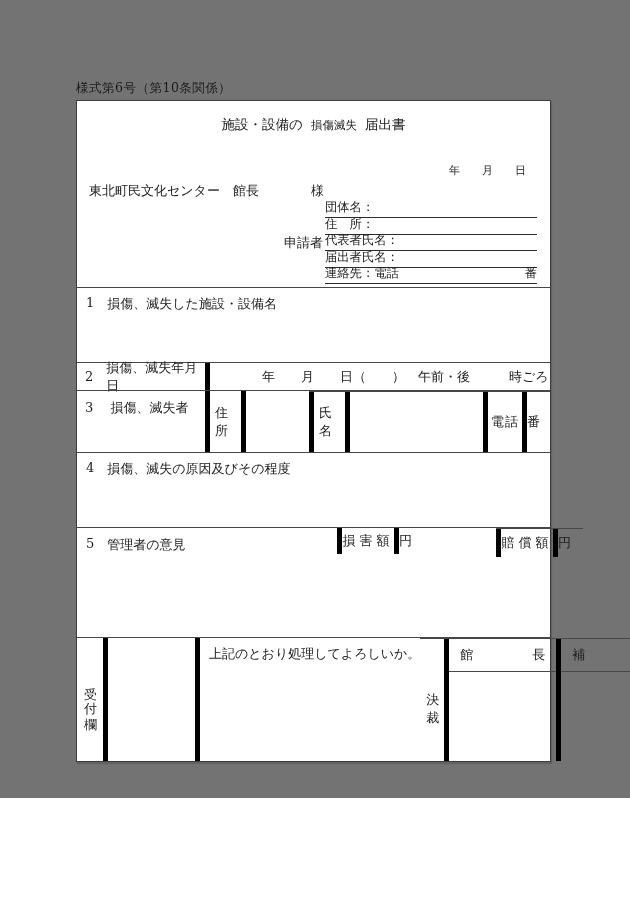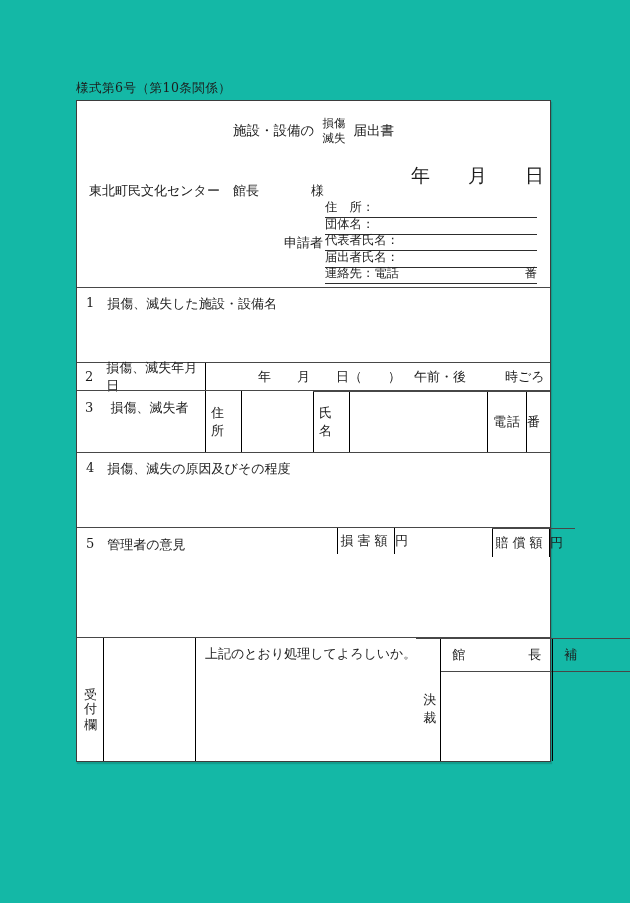--- a/index.html
+++ b/index.html
@@ -2,49 +2,49 @@
 <html><head>
 <meta charset="utf-8">
 <style>
   * { margin:0; padding:0; box-sizing:border-box; }
   html,body { width:630px; height:903px; background:#ffffff; }
   body {
     font-family:"DejaVu Serif","Liberation Serif",serif;
     color:#1c1c1c;
     position:relative;
   }
-  .sheet { position:relative; width:630px; height:903px; background:#14b8a6; }
+  .sheet { position:relative; width:630px; height:798px; background:#737373; }
 
   .form-number { position:absolute; left:76px; top:80px; font-size:12.5px; letter-spacing:0.5px; }
 
   .box {
     position:absolute; left:76px; top:100px; width:475px; height:662px;
     border:1.3px solid #3d3d3d; background:#fff;
     display:flex; flex-direction:column;
     box-shadow:1px 2px 1px rgba(0,0,0,0.14);
   }
 
   
   .hdr { position:relative; height:186px; flex:none; font-size:13px; }
   .title-row { position:absolute; top:15px; left:0; right:0; display:flex; justify-content:center; align-items:center; font-size:13.5px; }
-  .title-stack { display:flex; flex-direction:column; align-items:center; font-size:11.5px; line-height:1.3; margin:0 8px; }
-  .date-line { position:absolute; top:62px; right:6px; font-size:19px; }
+  .title-stack { display:flex; flex-direction:row; align-items:center; font-size:11.5px; line-height:1.3; margin:0 8px; }
+  .date-line { position:absolute; top:62px; right:24px; font-size:11px; }
   .addressee { position:absolute; top:81px; left:12px; font-size:13px; }
   .applicant { position:absolute; top:101px; left:207px; display:flex; align-items:center; }
   .app-label { font-size:13px; width:41px; flex:none; }
   .app-lines { width:212px; }
   .app-line {
     height:16.4px; border-bottom:1px solid #2d2d2d;
     font-size:12.3px; display:flex; justify-content:space-between; align-items:flex-end;
     padding-bottom:1px;
   }
 
   
   .trow { border-top:1px solid #474747; display:flex; flex:none; font-size:13px; }
-  .cl { border-left:1px solid #000000;font-family:Liberation Mono, monospace; }
+  .cl { border-left:5px solid #000000; }
   .num { margin-right:13px; }
 
   .r-big { height:75px; padding:7px 9px; align-items:flex-start; }
   .r2 { height:28px; }
   .r2-label { width:128px; flex:none; display:flex; align-items:center; padding-left:8px; }
   .r2-value { flex:1; display:flex; align-items:center; padding-left:52px; }
 
   .r3 { height:62px; }
   .r3-label { width:128px; flex:none; padding:8px 0 0 8px; }
   .r3-grid { flex:1; display:flex; flex-direction:row; }
@@ -105,24 +105,24 @@
           <span>滅失</span>
         </span>
         <span>届出書</span>
       </div>
       <div class="date-line">年　　月　　日</div>
       <div class="addressee">東北町民文化センター　館長　　　　様</div>
       <div class="applicant">
         <span class="app-label">申請者</span>
         <div class="app-lines">
           <div class="app-line">
+            <span>団体名：</span>
+          </div>
+          <div class="app-line">
             <span>住　所：</span>
-          </div>
-          <div class="app-line">
-            <span>団体名：</span>
           </div>
           <div class="app-line">
             <span>代表者氏名：</span>
           </div>
           <div class="app-line">
             <span>届出者氏名：</span>
           </div>
           <div class="app-line">
             <span>連絡先：電話</span>
             <span>番</span>

